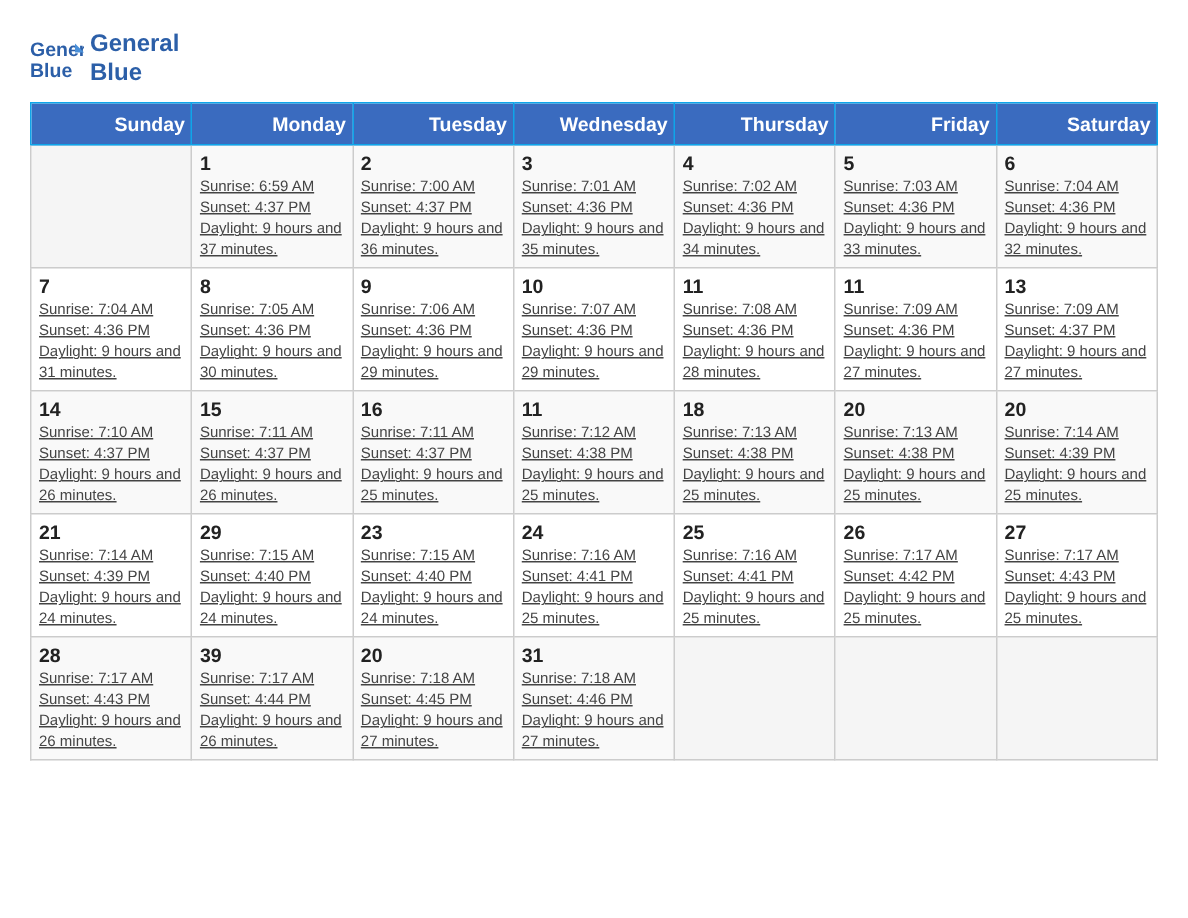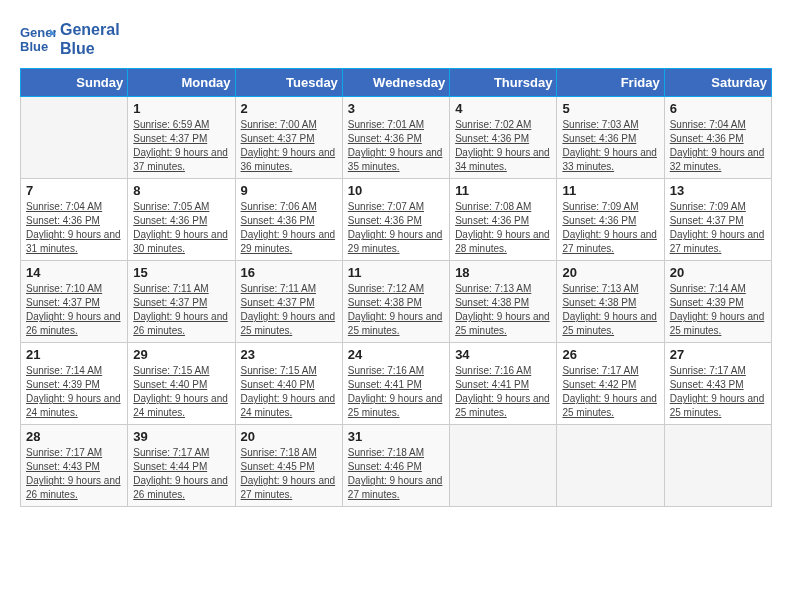--- a/index.html
+++ b/index.html
@@ -223,21 +223,21 @@
         </td>
         <td>
           <span class="day-number">23</span>
           <div class="day-info">Sunrise: 7:15 AM<br>Sunset: 4:40 PM<br>Daylight: 9 hours and 24 minutes.</div>
         </td>
         <td>
           <span class="day-number">24</span>
           <div class="day-info">Sunrise: 7:16 AM<br>Sunset: 4:41 PM<br>Daylight: 9 hours and 25 minutes.</div>
         </td>
         <td>
-          <span class="day-number">34</span>
+          <span class="day-number">25</span>
           <div class="day-info">Sunrise: 7:16 AM<br>Sunset: 4:41 PM<br>Daylight: 9 hours and 25 minutes.</div>
         </td>
         <td>
           <span class="day-number">26</span>
           <div class="day-info">Sunrise: 7:17 AM<br>Sunset: 4:42 PM<br>Daylight: 9 hours and 25 minutes.</div>
         </td>
         <td>
           <span class="day-number">27</span>
           <div class="day-info">Sunrise: 7:17 AM<br>Sunset: 4:43 PM<br>Daylight: 9 hours and 25 minutes.</div>
         </td>

